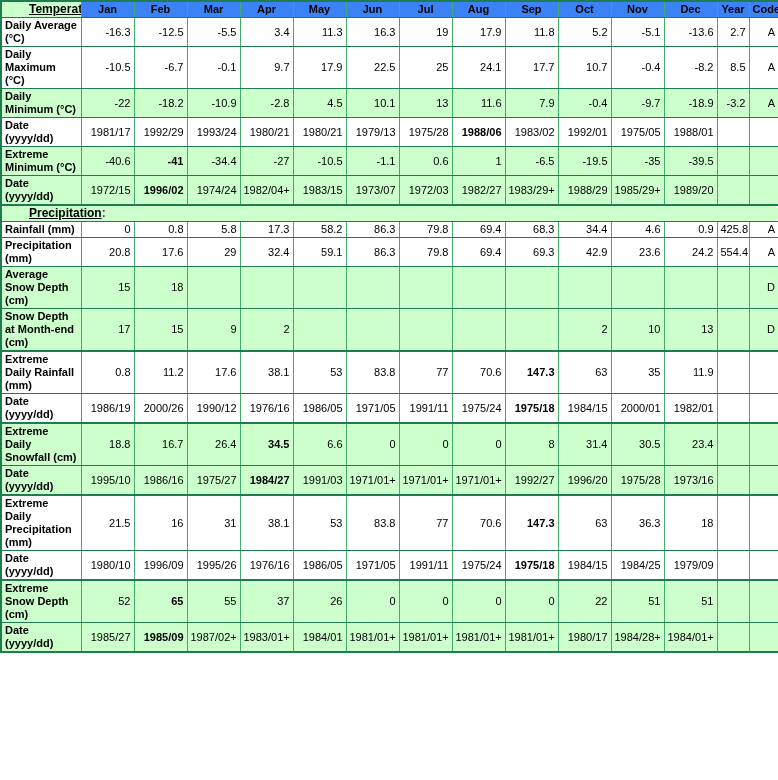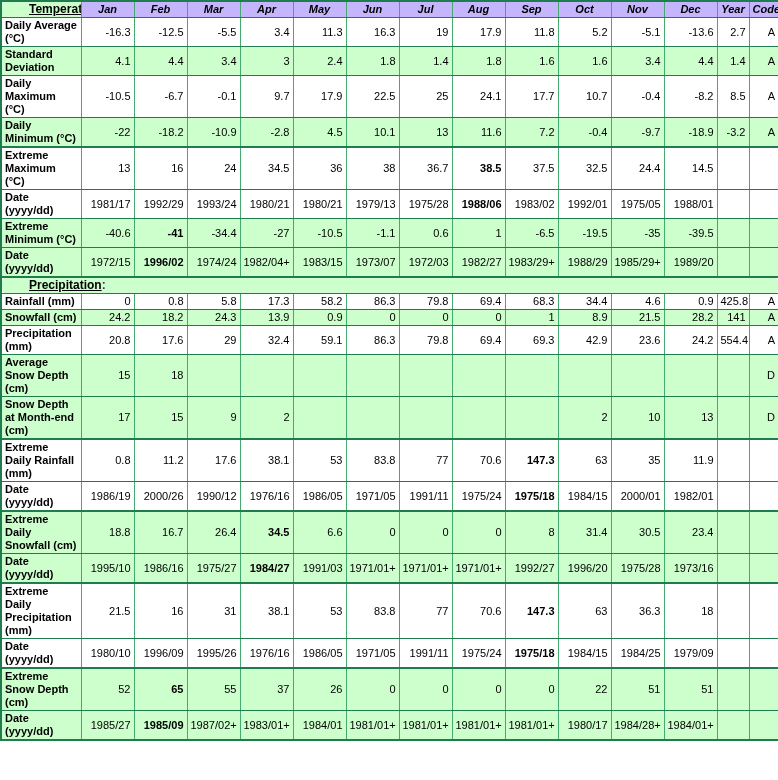--- a/index.html
+++ b/index.html
@@ -19,27 +19,26 @@
     font-size:11px;
     line-height:13px;
     color:#000000;
     vertical-align:middle;
     overflow:hidden;
   }
   tr.group-start td, tr.group-start th { border-top:2px solid #1f7c4e; }
   .green { background:#ccffcc; }
   .white { background:#ffffff; }
   th.col-head {
-    background:#c4b5fd;
+    background:#3b82f6;
     color:#2222cc;
     font-weight:bold;
     font-size:12px;
     text-align:center;
     padding:2px 1px;
-    font-style:italic;
   }
   th.corner { background:#ccffcc; text-align:left; padding:2px 3px; }
   td.row-label {
     color:#2222cc;
     font-weight:bold;
     text-align:left;
     margin-left:28px;
   }
   td.num { text-align:right; white-space:nowrap; }
   td.bold { font-weight:bold; }
@@ -109,37 +108,20 @@
         <td class="num white">16.3</td>
         <td class="num white">19</td>
         <td class="num white">17.9</td>
         <td class="num white">11.8</td>
         <td class="num white">5.2</td>
         <td class="num white">-5.1</td>
         <td class="num white">-13.6</td>
         <td class="num white">2.7</td>
         <td class="num white">A</td>
       </tr>
-      <tr class="green">
-        <td class="row-label green">Standard Deviation</td>
-        <td class="num green">4.1</td>
-        <td class="num green">4.4</td>
-        <td class="num green">3.4</td>
-        <td class="num green">3</td>
-        <td class="num green">2.4</td>
-        <td class="num green">1.8</td>
-        <td class="num green">1.4</td>
-        <td class="num green">1.8</td>
-        <td class="num green">1.6</td>
-        <td class="num green">1.6</td>
-        <td class="num green">3.4</td>
-        <td class="num green">4.4</td>
-        <td class="num green">1.4</td>
-        <td class="num green">A</td>
-      </tr>
       <tr class="white">
         <td class="row-label white">Daily Maximum (°C)</td>
         <td class="num white">-10.5</td>
         <td class="num white">-6.7</td>
         <td class="num white">-0.1</td>
         <td class="num white">9.7</td>
         <td class="num white">17.9</td>
         <td class="num white">22.5</td>
         <td class="num white">25</td>
         <td class="num white">24.1</td>
@@ -153,43 +135,26 @@
       <tr class="green">
         <td class="row-label green">Daily Minimum (°C)</td>
         <td class="num green">-22</td>
         <td class="num green">-18.2</td>
         <td class="num green">-10.9</td>
         <td class="num green">-2.8</td>
         <td class="num green">4.5</td>
         <td class="num green">10.1</td>
         <td class="num green">13</td>
         <td class="num green">11.6</td>
-        <td class="num green">7.2</td>
+        <td class="num green">7.9</td>
         <td class="num green">-0.4</td>
         <td class="num green">-9.7</td>
         <td class="num green">-18.9</td>
         <td class="num green">-3.2</td>
         <td class="num green">A</td>
-      </tr>
-      <tr class="white group-start">
-        <td class="row-label white">Extreme Maximum (°C)</td>
-        <td class="num white">13</td>
-        <td class="num white">16</td>
-        <td class="num white">24</td>
-        <td class="num white">34.5</td>
-        <td class="num white">36</td>
-        <td class="num white">38</td>
-        <td class="num white">36.7</td>
-        <td class="num white bold">38.5</td>
-        <td class="num white">37.5</td>
-        <td class="num white">32.5</td>
-        <td class="num white">24.4</td>
-        <td class="num white">14.5</td>
-        <td class="num white"></td>
-        <td class="num white"></td>
       </tr>
       <tr class="white">
         <td class="row-label white">Date (yyyy/dd)</td>
         <td class="num white">1981/17</td>
         <td class="num white">1992/29</td>
         <td class="num white">1993/24</td>
         <td class="num white">1980/21</td>
         <td class="num white">1980/21</td>
         <td class="num white">1979/13</td>
         <td class="num white">1975/28</td>
@@ -248,37 +213,20 @@
         <td class="num white">86.3</td>
         <td class="num white">79.8</td>
         <td class="num white">69.4</td>
         <td class="num white">68.3</td>
         <td class="num white">34.4</td>
         <td class="num white">4.6</td>
         <td class="num white">0.9</td>
         <td class="num white">425.8</td>
         <td class="num white">A</td>
       </tr>
-      <tr class="green">
-        <td class="row-label green">Snowfall (cm)</td>
-        <td class="num green">24.2</td>
-        <td class="num green">18.2</td>
-        <td class="num green">24.3</td>
-        <td class="num green">13.9</td>
-        <td class="num green">0.9</td>
-        <td class="num green">0</td>
-        <td class="num green">0</td>
-        <td class="num green">0</td>
-        <td class="num green">1</td>
-        <td class="num green">8.9</td>
-        <td class="num green">21.5</td>
-        <td class="num green">28.2</td>
-        <td class="num green">141</td>
-        <td class="num green">A</td>
-      </tr>
       <tr class="white">
         <td class="row-label white">Precipitation (mm)</td>
         <td class="num white">20.8</td>
         <td class="num white">17.6</td>
         <td class="num white">29</td>
         <td class="num white">32.4</td>
         <td class="num white">59.1</td>
         <td class="num white">86.3</td>
         <td class="num white">79.8</td>
         <td class="num white">69.4</td>

